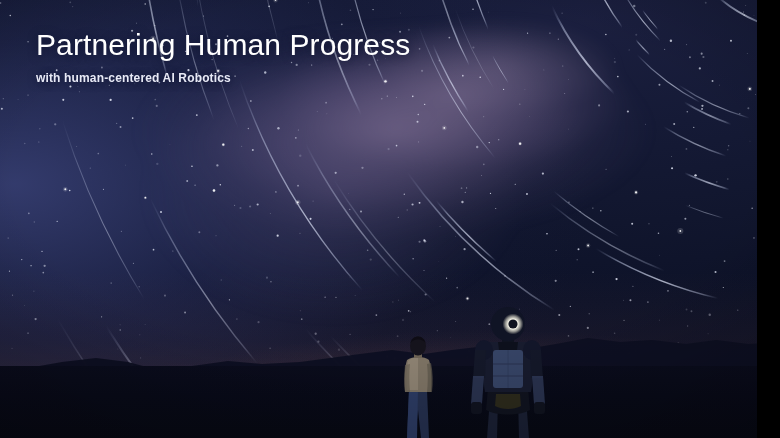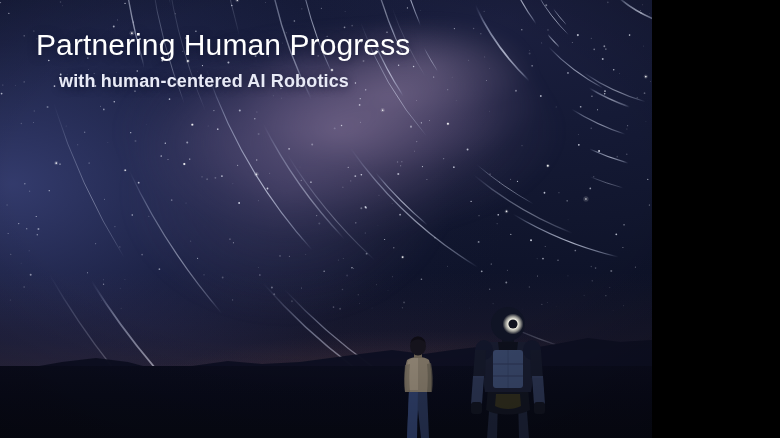--- a/index.html
+++ b/index.html
@@ -2,21 +2,21 @@
 <html><head>
 <meta charset="utf-8">
 <style>
   html, body {
     margin: 0;
     padding: 0;
     background: #000;
   }
   #stage {
     position: relative;
-    width: 652px;
+    width: 757px;
     height: 438px;
     overflow: hidden;
     font-family: "Liberation Sans", sans-serif;
     background: #0b0d22;
   }
 
   
   .layer { position: absolute; inset: 0; }
 
   #sky-base {
@@ -72,24 +72,24 @@
     font-size: 30px;
     font-weight: 400;
     letter-spacing: 0.1px;
     line-height: 1.12;
     margin: 0;
     text-shadow: 0 1px 10px rgba(10,14,40,0.65);
     white-space: nowrap;
   }
   #subhead {
     color: #e8eaf6;
-    font-size: 18px;
+    font-size: 12px;
     font-weight: 700;
     letter-spacing: 0.15px;
-    margin: 9px 0 0 23px;
+    margin: 9px 0 0 0;
     text-shadow: 0 1px 8px rgba(10,14,40,0.7);
     white-space: nowrap;
   }
 </style>
 </head>
 <body>
 
 <div id="stage">
 
   <div class="layer" id="sky-base"></div>

